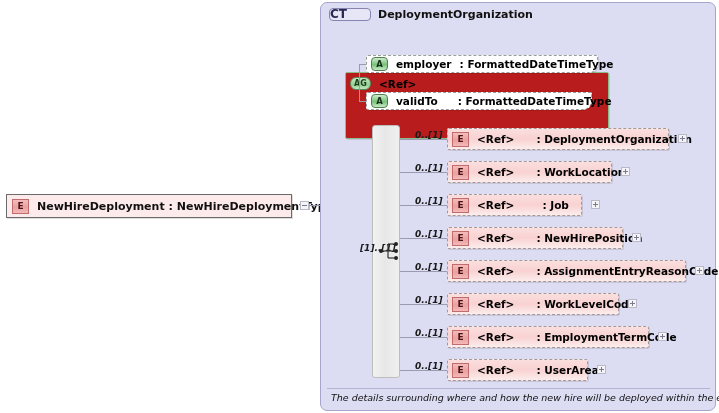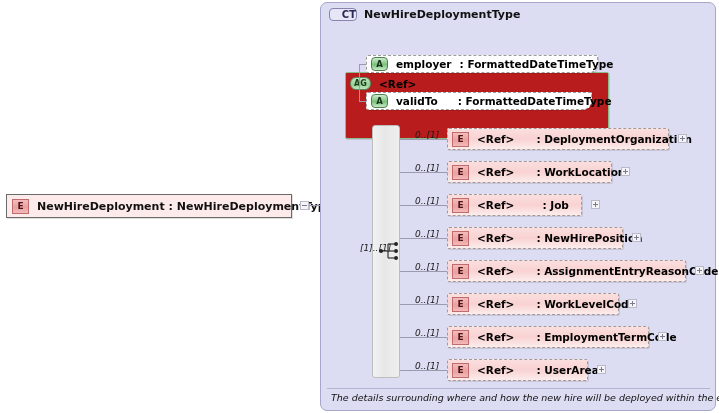--- a/index.html
+++ b/index.html
@@ -98,31 +98,31 @@
     border-radius: 7px;
   }
   #ct-header {
     position: absolute;
     left: 8px;
     top: 5px;
     display: flex;
     align-items: center;
   }
   .badge-ct {
-    width: 28px;
+    width: 42px;
     height: 13px;
     box-sizing: border-box;
     border: 1px solid #8585b0;
     border-radius: 4px;
     background: #e6e6f6;
     color: #2a2a55;
-    font-size: 10px;
+    font-size: 12px;
     font-weight: bold;
     line-height: 11px;
-    text-align: right;
+    text-align: left;
     flex: none;
   }
   #ct-header .ct-title {
     margin-left: 7px;
     font-size: 11px;
     font-weight: bold;
     color: #111;
     white-space: nowrap;
   }
 
@@ -252,21 +252,21 @@
   }
   .elem-type {
     font-size: 10.5px;
     font-weight: bold;
     white-space: nowrap;
   }
   .card {
     position: absolute;
     font-size: 9px;
     font-style: italic;
-    font-weight: normal;
+    font-weight: bold;
     color: #1a1a1a;
     white-space: nowrap;
   }
 
   
   #annotation {
     position: absolute;
     left: 327px;
     top: 388px;
     width: 383px;
@@ -293,21 +293,21 @@
 
 <div class="line hline" style="left:309px; top:205px; width:32px;"></div>
 <div class="line vline" style="left:341px; top:73px; height:133px;"></div>
 <div class="line vline" style="left:341px; top:205px; height:46px;"></div>
 <div class="line hline" style="left:341px; top:73px; width:18px;"></div>
 <div class="line hline" style="left:341px; top:251px; width:32px;"></div>
 
 <div id="ct-panel">
   <div id="ct-header">
     <span class="badge-ct">CT</span>
-    <span class="ct-title">NewHireDeploymentType</span>
+    <span class="ct-title">DeploymentOrganization</span>
   </div>
 </div>
 
 <div id="attr-group">
   <div id="attr-group-header">
     <span class="badge-ag">AG</span>
     <span class="ag-ref">&lt;Ref&gt;</span>
   </div>
 </div>
 

